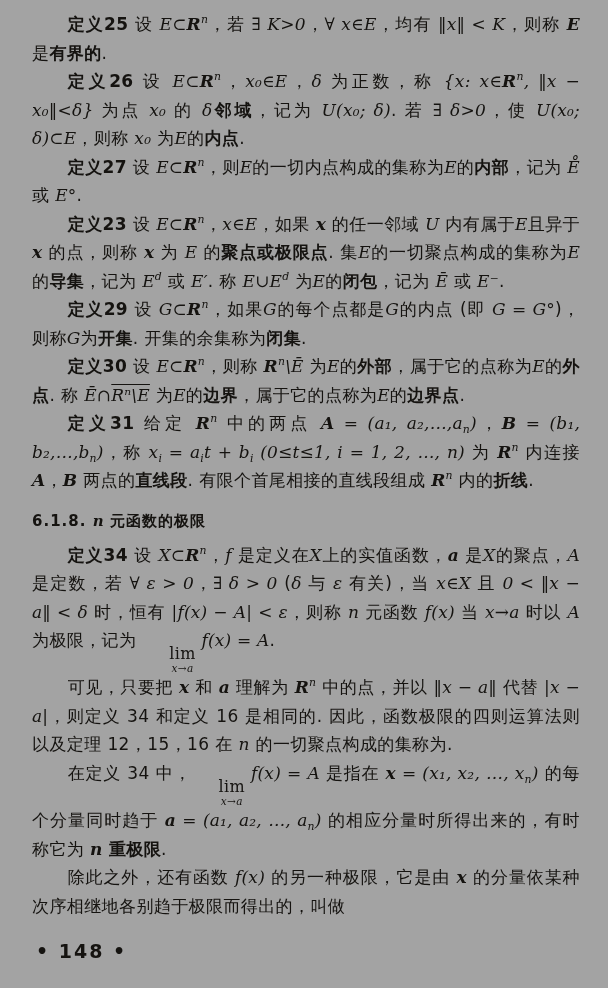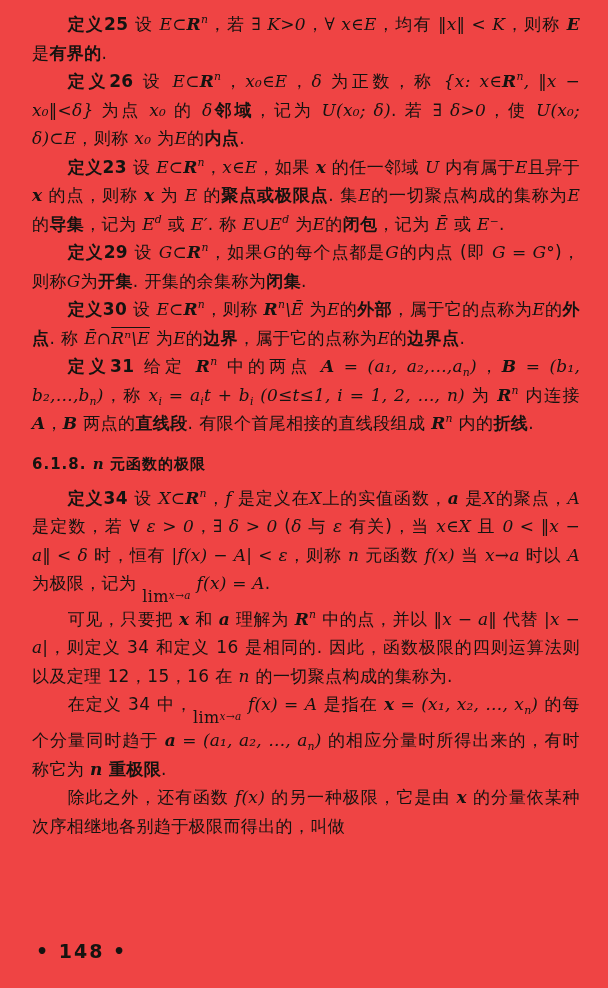--- a/index.html
+++ b/index.html
@@ -6,21 +6,21 @@
   body {
     width: 608px; height: 988px;
     background: #f6f5f1;
     font-family: "DejaVu Sans", sans-serif;
     color: #151310;
     overflow: hidden;
   }
   .scan-page {
     position: relative;
     width: 608px; height: 988px;
-    background: #ef4444;
+    background: #a3a3a3;
     box-sizing: border-box;
     padding: 10px 28px 0 32px;
   }
   .text-column { width: 548px; }
   p.para {
     margin: 0;
     font-size: 17px;
     line-height: 28.5px;
     letter-spacing: 0.4px;
     text-align: justify;
@@ -42,25 +42,26 @@
   }
   sup, sub {
     font-size: 64%;
     line-height: 0;
   }
   sup { vertical-align: super; }
   sub { vertical-align: sub; }
   .ov { text-decoration: overline; }
   .lim {
     display: inline-flex;
-    flex-direction: row;
-    align-items: flex-start;
+    flex-direction: column;
+    align-items: center;
     vertical-align: -0.75em;
     line-height: 1;
     text-indent: 0;
+    margin-left: 27px;
   }
   .lim .top {
     font-family: "DejaVu Serif", serif;
     font-style: normal;
     font-size: 16px;
     font-weight: 500;
   }
   .lim .under {
     font-family: "DejaVu Serif", serif;
     font-style: italic;
@@ -76,20 +77,21 @@
     letter-spacing: 2px;
   }
 </style>
 </head>
 <body>
 
 <div class="scan-page">
   <div class="text-column">
       <p class="para"><span class="b">定义25</span><span>  设 </span><span class="m">E⊂</span><span class="m b">R</span><sup class="m">n</sup><span>，若 </span><span class="m">∃ K&gt;0</span><span>，</span><span class="m">∀ x∈E</span><span>，均有 </span><span class="m">‖x‖ &lt; K</span><span>，则称 </span><span class="m b">E</span><span> 是</span><span class="b">有界的</span><span>.</span></p>
       <p class="para"><span class="b">定义26</span><span>  设 </span><span class="m">E⊂</span><span class="m b">R</span><sup class="m">n</sup><span>，</span><span class="m">x₀∈E</span><span>，</span><span class="m">δ</span><span> 为正数，称 </span><span class="m">{x: x∈</span><span class="m b">R</span><sup class="m">n</sup><span class="m">, ‖x − x₀‖&lt;δ}</span><span> 为点 </span><span class="m">x₀</span><span> 的 </span><span class="m">δ</span><span class="b">邻域</span><span>，记为 </span><span class="m">U(x₀; δ)</span><span>. 若 </span><span class="m">∃ δ&gt;0</span><span>，使 </span><span class="m">U(x₀; δ)⊂E</span><span>，则称 </span><span class="m">x₀</span><span> 为</span><span class="m">E</span><span>的</span><span class="b">内点</span><span>.</span></p>
+      <p class="para"><span class="b">定义27</span><span>  设 </span><span class="m">E⊂</span><span class="m b">R</span><sup class="m">n</sup><span>，则</span><span class="m">E</span><span>的一切内点构成的集称为</span><span class="m">E</span><span>的</span><span class="b">内部</span><span>，记为 </span><span class="m">E̊</span><span> 或 </span><span class="m">E°</span><span>.</span></p>
       <p class="para"><span class="b">定义23</span><span>  设 </span><span class="m">E⊂</span><span class="m b">R</span><sup class="m">n</sup><span>，</span><span class="m">x∈E</span><span>，如果 </span><span class="m b">x</span><span> 的任一邻域 </span><span class="m">U</span><span> 内有属于</span><span class="m">E</span><span>且异于 </span><span class="m b">x</span><span> 的点，则称 </span><span class="m b">x</span><span> 为 </span><span class="m">E</span><span> 的</span><span class="b">聚点或极限点</span><span>. 集</span><span class="m">E</span><span>的一切聚点构成的集称为</span><span class="m">E</span><span>的</span><span class="b">导集</span><span>，记为 </span><span class="m">E</span><sup class="m">d</sup><span> 或 </span><span class="m">E′</span><span>. 称 </span><span class="m">E∪E</span><sup class="m">d</sup><span> 为</span><span class="m">E</span><span>的</span><span class="b">闭包</span><span>，记为 </span><span class="m">Ē</span><span> 或 </span><span class="m">E⁻</span><span>.</span></p>
       <p class="para"><span class="b">定义29</span><span>  设 </span><span class="m">G⊂</span><span class="m b">R</span><sup class="m">n</sup><span>，如果</span><span class="m">G</span><span>的每个点都是</span><span class="m">G</span><span>的内点 (即 </span><span class="m">G = G°</span><span>)，则称</span><span class="m">G</span><span>为</span><span class="b">开集</span><span>. 开集的余集称为</span><span class="b">闭集</span><span>.</span></p>
       <p class="para"><span class="b">定义30</span><span>  设 </span><span class="m">E⊂</span><span class="m b">R</span><sup class="m">n</sup><span>，则称 </span><span class="m b">R</span><sup class="m">n</sup><span class="m">\Ē</span><span> 为</span><span class="m">E</span><span>的</span><span class="b">外部</span><span>，属于它的点称为</span><span class="m">E</span><span>的</span><span class="b">外点</span><span>. 称 </span><span class="m">Ē∩</span><span class="m ov">Rⁿ\E</span><span> 为</span><span class="m">E</span><span>的</span><span class="b">边界</span><span>，属于它的点称为</span><span class="m">E</span><span>的</span><span class="b">边界点</span><span>.</span></p>
       <p class="para"><span class="b">定义31</span><span>  给定 </span><span class="m b">R</span><sup class="m">n</sup><span> 中的两点 </span><span class="m b">A</span><span class="m"> = (a₁, a₂,…,a</span><sub class="m">n</sub><span class="m">)</span><span>，</span><span class="m b">B</span><span class="m"> = (b₁, b₂,…,b</span><sub class="m">n</sub><span class="m">)</span><span>，称 </span><span class="m">x</span><sub class="m">i</sub><span class="m"> = a</span><sub class="m">i</sub><span class="m">t + b</span><sub class="m">i</sub><span class="m"> (0≤t≤1, i = 1, 2, …, n)</span><span> 为 </span><span class="m b">R</span><sup class="m">n</sup><span> 内连接 </span><span class="m b">A</span><span>，</span><span class="m b">B</span><span> 两点的</span><span class="b">直线段</span><span>. 有限个首尾相接的直线段组成 </span><span class="m b">R</span><sup class="m">n</sup><span> 内的</span><span class="b">折线</span><span>.</span></p>
       <h2 class="section"><span>6.1.8. </span><span class="m">n</span><span> 元函数的极限</span></h2>
       <p class="para"><span class="b">定义34</span><span>  设 </span><span class="m">X⊂</span><span class="m b">R</span><sup class="m">n</sup><span>，</span><span class="m">f</span><span> 是定义在</span><span class="m">X</span><span>上的实值函数，</span><span class="m b">a</span><span> 是</span><span class="m">X</span><span>的聚点，</span><span class="m">A</span><span>是定数，若 </span><span class="m">∀ ε &gt; 0</span><span>，</span><span class="m">∃ δ &gt; 0</span><span> (</span><span class="m">δ</span><span> 与 </span><span class="m">ε</span><span> 有关)，当 </span><span class="m">x∈X</span><span> 且 </span><span class="m">0 &lt; ‖x − a‖ &lt; δ</span><span> 时，恒有 </span><span class="m">|f(x) − A| &lt; ε</span><span>，则称 </span><span class="m">n</span><span> 元函数 </span><span class="m">f(x)</span><span> 当 </span><span class="m">x→a</span><span> 时以 </span><span class="m">A</span><span> 为极限，记为 </span><span class="lim">
           <span class="top">lim</span>
           <span class="under">x→a</span>
         </span><span class="m"> f(x) = A</span><span>.</span></p>
       <p class="para"><span>可见，只要把 </span><span class="m b">x</span><span> 和 </span><span class="m b">a</span><span> 理解为 </span><span class="m b">R</span><sup class="m">n</sup><span> 中的点，并以 </span><span class="m">‖x − a‖</span><span> 代替 </span><span class="m">|x − a|</span><span>，则定义 34 和定义 16 是相同的. 因此，函数极限的四则运算法则以及定理 12，15，16 在 </span><span class="m">n</span><span> 的一切聚点构成的集称为.</span></p>

